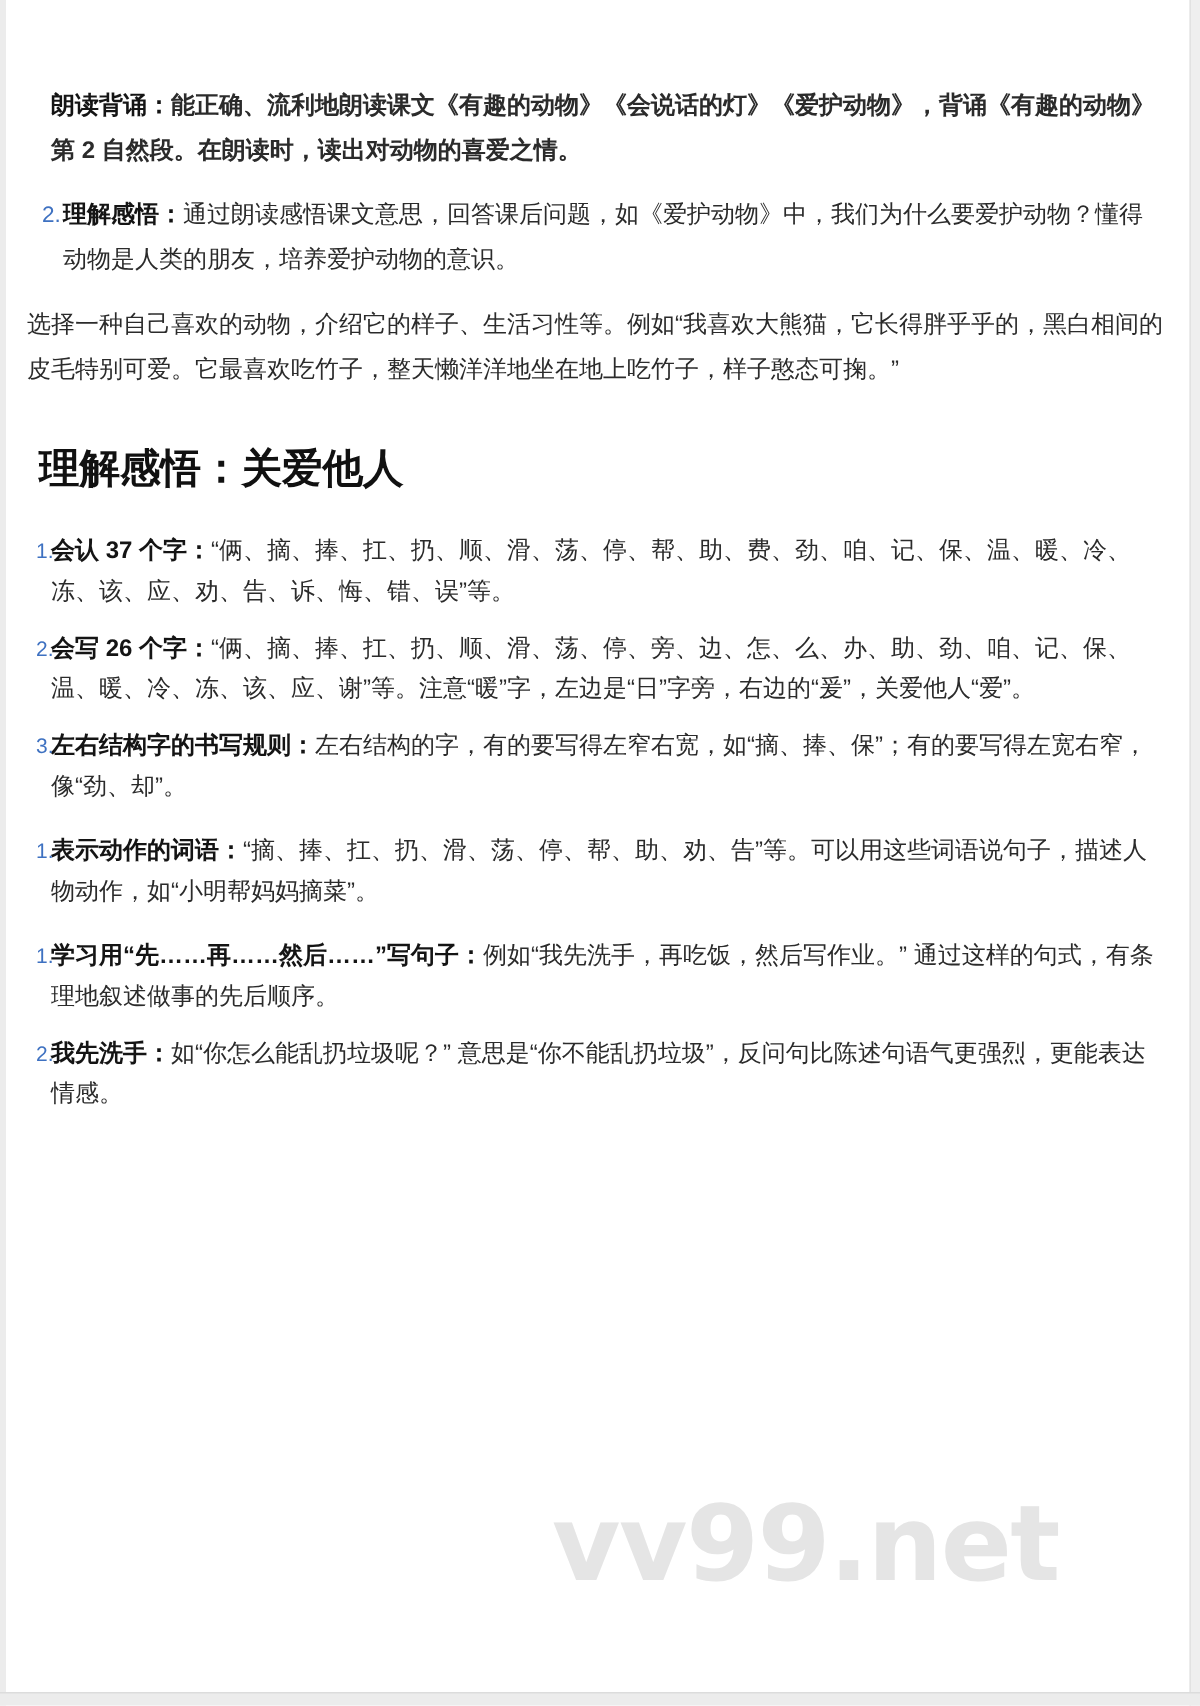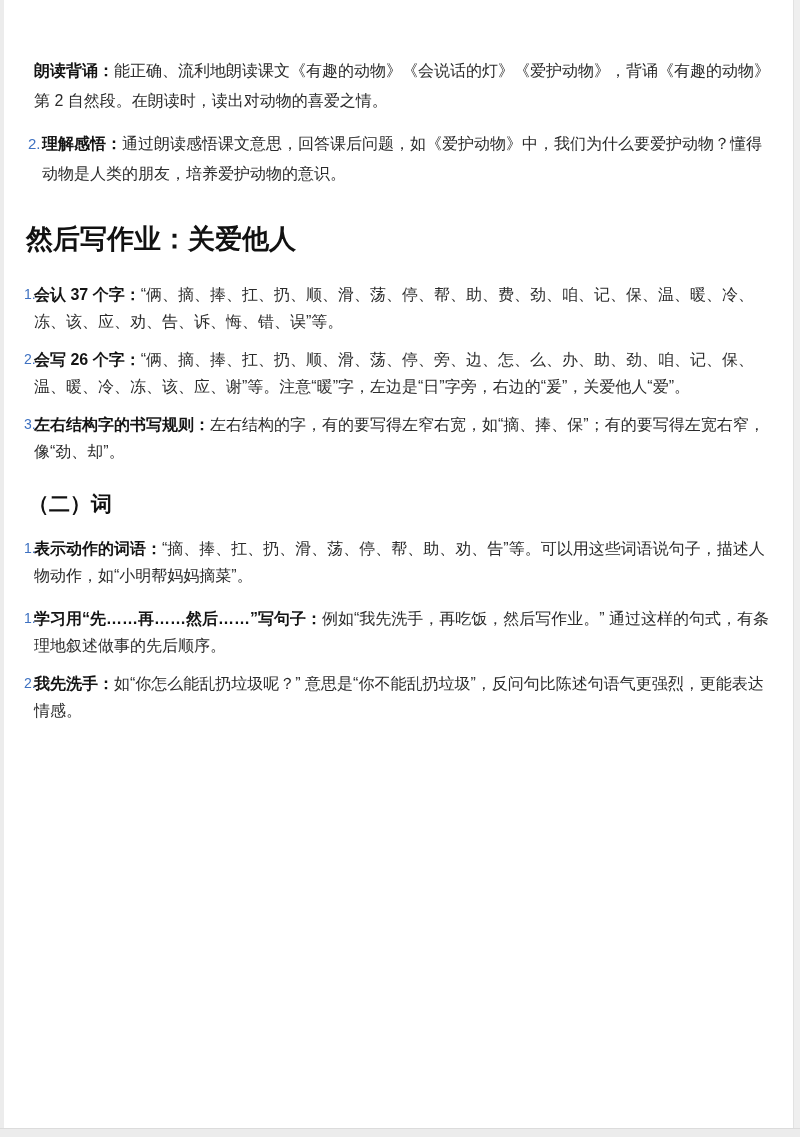--- a/index.html
+++ b/index.html
@@ -10,21 +10,21 @@
     color:#2b2b2b;
     overflow:hidden;
     position:relative;
   }
   .content{position:relative;padding:56px 24px 0 18px;}
 
   
   .item{position:relative;padding-left:24px;margin-bottom:13px;font-size:16px;line-height:30px;}
   .item .num{position:absolute;left:10px;top:0;color:#3e71c1;font-size:15px;}
   .item .txt{margin:0;}
-  .item.no-num{padding-left:16px;}
+  .item.no-num{padding-left:16px;font-weight:bold;}
   b.lbl{color:#141414;}
 
   h3.sec{font-size:21px;line-height:30px;font-weight:700;color:#111111;margin:24px 0 16px 10px;}
   .para{font-size:16px;line-height:30px;margin:0 0 0 0;}
   h1.unit{font-size:27px;line-height:36px;font-weight:700;color:#111111;margin:32px 0 24px 8px;}
 
   .list{margin-top:16px;}
   .list .item{padding-left:16px;line-height:27px;margin-bottom:11px;}
   .list .item .num{left:6px;top:0;font-size:14px;}
 
@@ -48,56 +48,57 @@
     <div class="intro-list">
       <div class="item no-num">
         <p class="txt"><b class="lbl">朗读背诵：</b><span>能正确、流利地朗读课文《有趣的动物》《会说话的灯》《爱护动物》，背诵《有趣的动物》第 2 自然段。在朗读时，读出对动物的喜爱之情。</span></p>
       </div>
       <div class="item">
         <span class="num">2.</span>
         <p class="txt"><b class="lbl">理解感悟：</b><span>通过朗读感悟课文意思，回答课后问题，如《爱护动物》中，我们为什么要爱护动物？懂得动物是人类的朋友，培养爱护动物的意识。</span></p>
       </div>
     </div>
 
+    <p class="para">选择一种自己喜欢的动物，介绍它的样子、生活习性等。例如“我喜欢大熊猫，它长得胖乎乎的，黑白相间的皮毛特别可爱。它最喜欢吃竹子，整天懒洋洋地坐在地上吃竹子，样子憨态可掬。”</p>
 
-    <h1 class="unit">然后写作业：关爱他人</h1>
+    <h1 class="unit">理解感悟：关爱他人</h1>
 
     <div class="list">
       <div class="item">
         <span class="num">1.</span>
         <p class="txt"><b class="lbl">会认 37 个字：</b><span>“俩、摘、捧、扛、扔、顺、滑、荡、停、帮、助、费、劲、咱、记、保、温、暖、冷、冻、该、应、劝、告、诉、悔、错、误”等。</span></p>
       </div>
       <div class="item">
         <span class="num">2.</span>
         <p class="txt"><b class="lbl">会写 26 个字：</b><span>“俩、摘、捧、扛、扔、顺、滑、荡、停、旁、边、怎、么、办、助、劲、咱、记、保、温、暖、冷、冻、该、应、谢”等。注意“暖”字，左边是“日”字旁，右边的“爰”，关爱他人“爱”。</span></p>
       </div>
       <div class="item">
         <span class="num">3.</span>
         <p class="txt"><b class="lbl">左右结构字的书写规则：</b><span>左右结构的字，有的要写得左窄右宽，如“摘、捧、保”；有的要写得左宽右窄，像“劲、却”。</span></p>
       </div>
     </div>
 
-    <h3 class="sec">（二）词</h3>
     <div class="list">
       <div class="item">
         <span class="num">1.</span>
         <p class="txt"><b class="lbl">表示动作的词语：</b><span>“摘、捧、扛、扔、滑、荡、停、帮、助、劝、告”等。可以用这些词语说句子，描述人物动作，如“小明帮妈妈摘菜”。</span></p>
       </div>
     </div>
 
     <div class="list">
       <div class="item">
         <span class="num">1.</span>
         <p class="txt"><b class="lbl">学习用“先……再……然后……”写句子：</b><span>例如“我先洗手，再吃饭，然后写作业。” 通过这样的句式，有条理地叙述做事的先后顺序。</span></p>
       </div>
       <div class="item">
         <span class="num">2.</span>
         <p class="txt"><b class="lbl">我先洗手：</b><span>如“你怎么能乱扔垃圾呢？” 意思是“你不能乱扔垃圾”，反问句比陈述句语气更强烈，更能表达情感。</span></p>
       </div>
     </div>
 
   </div>
 
+  <div class="watermark">vv99.net</div>
 
   <div class="edge-left"></div>
   <div class="edge-right"></div>
   <div class="edge-bottom"></div>
 </div>
 
 </body></html>

